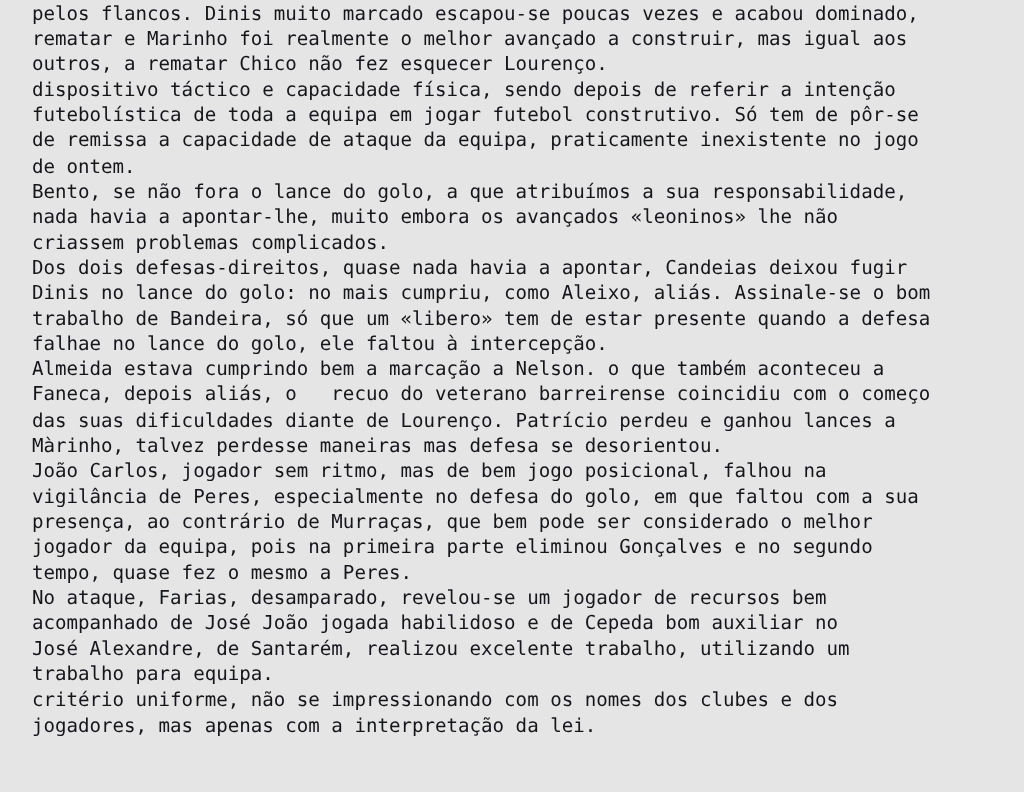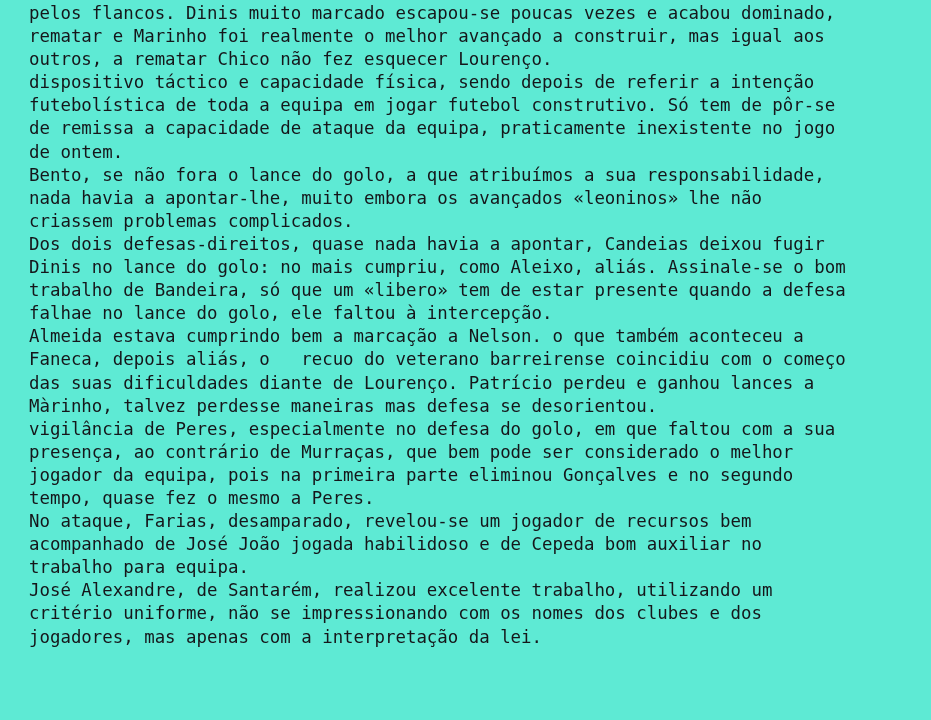--- a/index.html
+++ b/index.html
@@ -30,44 +30,45 @@
     color: #15161a;
     white-space: pre;
     letter-spacing: 0px;
     -webkit-font-smoothing: antialiased;
     text-rendering: optimizeLegibility;
   }
 </style>
 </head>
 <body>
 
-<div id="page" style="background: #5eead4;">
+<div id="page" style="background: #e5e5e5;">
   <div id="doc-body" style="color: rgb(21, 22, 26);">
       <div class="doc-line">pelos flancos. Dinis muito marcado escapou-se poucas vezes e acabou dominado,</div>
       <div class="doc-line">rematar e Marinho foi realmente o melhor avançado a construir, mas igual aos</div>
       <div class="doc-line">outros, a rematar Chico não fez esquecer Lourenço.</div>
       <div class="doc-line">dispositivo táctico e capacidade física, sendo depois de referir a intenção</div>
       <div class="doc-line">futebolística de toda a equipa em jogar futebol construtivo. Só tem de pôr-se</div>
       <div class="doc-line">de remissa a capacidade de ataque da equipa, praticamente inexistente no jogo</div>
       <div class="doc-line">de ontem.</div>
       <div class="doc-line">Bento, se não fora o lance do golo, a que atribuímos a sua responsabilidade,</div>
       <div class="doc-line">nada havia a apontar-lhe, muito embora os avançados «leoninos» lhe não</div>
       <div class="doc-line">criassem problemas complicados.</div>
       <div class="doc-line">Dos dois defesas-direitos, quase nada havia a apontar, Candeias deixou fugir</div>
       <div class="doc-line">Dinis no lance do golo: no mais cumpriu, como Aleixo, aliás. Assinale-se o bom</div>
       <div class="doc-line">trabalho de Bandeira, só que um «libero» tem de estar presente quando a defesa</div>
       <div class="doc-line">falhae no lance do golo, ele faltou à intercepção.</div>
       <div class="doc-line">Almeida estava cumprindo bem a marcação a Nelson. o que também aconteceu a</div>
       <div class="doc-line">Faneca, depois aliás, o   recuo do veterano barreirense coincidiu com o começo</div>
       <div class="doc-line">das suas dificuldades diante de Lourenço. Patrício perdeu e ganhou lances a</div>
       <div class="doc-line">Màrinho, talvez perdesse maneiras mas defesa se desorientou.</div>
+      <div class="doc-line">João Carlos, jogador sem ritmo, mas de bem jogo posicional, falhou na</div>
       <div class="doc-line">vigilância de Peres, especialmente no defesa do golo, em que faltou com a sua</div>
       <div class="doc-line">presença, ao contrário de Murraças, que bem pode ser considerado o melhor</div>
       <div class="doc-line">jogador da equipa, pois na primeira parte eliminou Gonçalves e no segundo</div>
       <div class="doc-line">tempo, quase fez o mesmo a Peres.</div>
       <div class="doc-line">No ataque, Farias, desamparado, revelou-se um jogador de recursos bem</div>
       <div class="doc-line">acompanhado de José João jogada habilidoso e de Cepeda bom auxiliar no</div>
+      <div class="doc-line">José Alexandre, de Santarém, realizou excelente trabalho, utilizando um</div>
       <div class="doc-line">trabalho para equipa.</div>
-      <div class="doc-line">José Alexandre, de Santarém, realizou excelente trabalho, utilizando um</div>
       <div class="doc-line">critério uniforme, não se impressionando com os nomes dos clubes e dos</div>
       <div class="doc-line">jogadores, mas apenas com a interpretação da lei.</div>
     </div>
 </div>
 
 </body></html>

